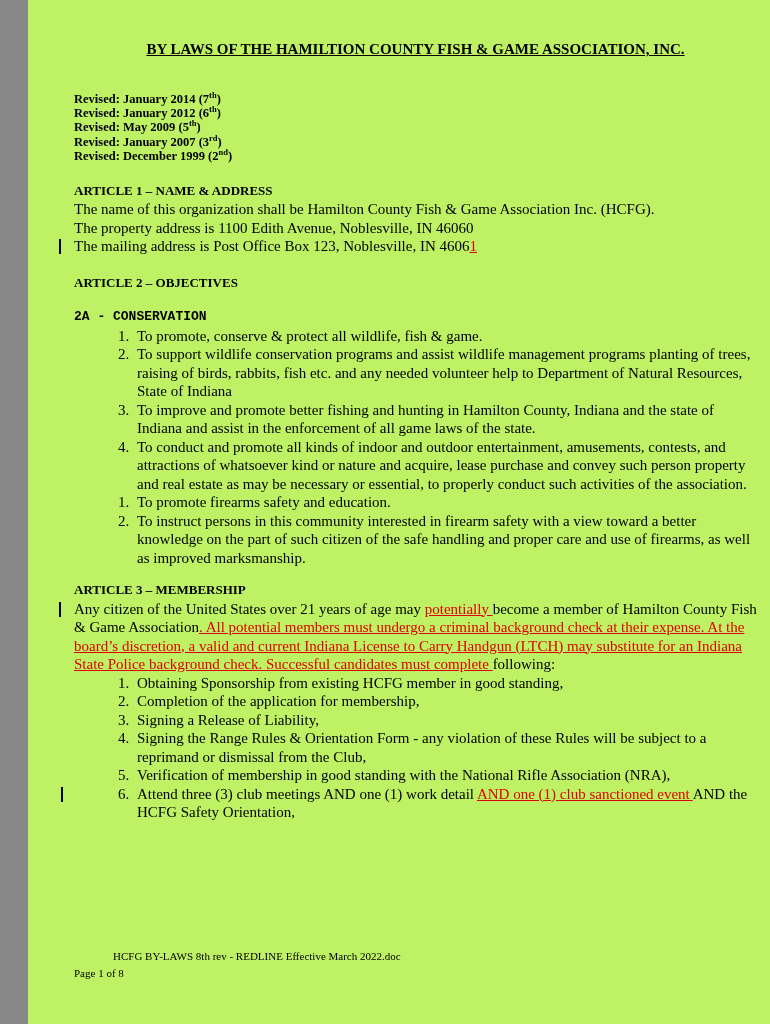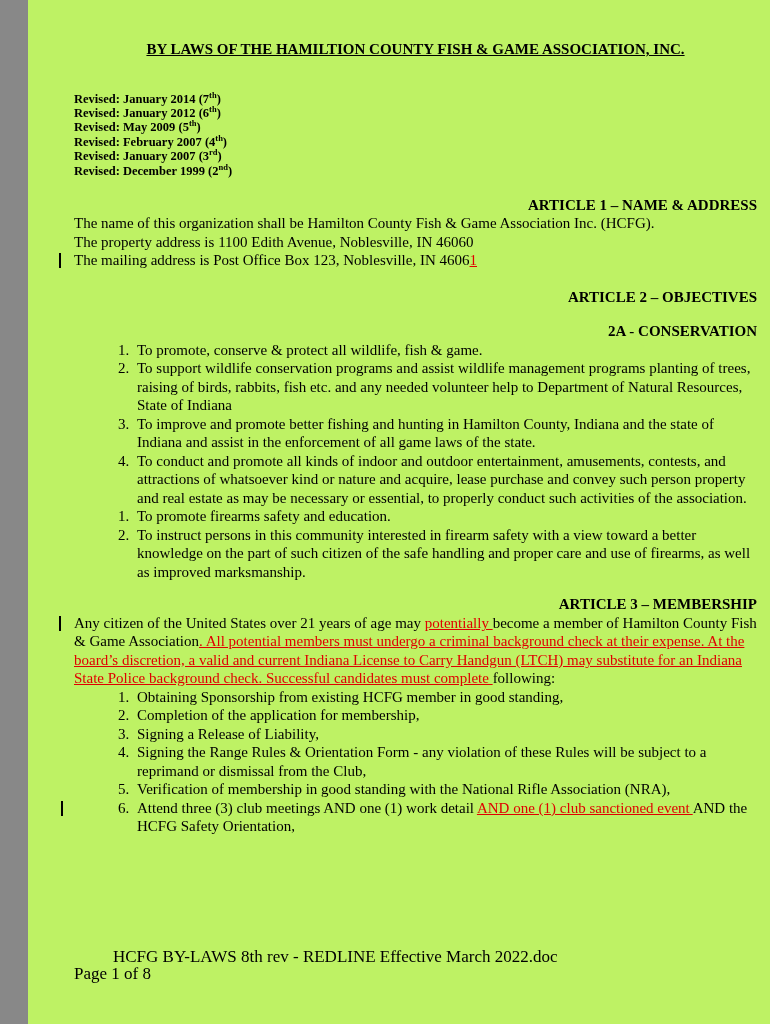--- a/index.html
+++ b/index.html
@@ -24,63 +24,61 @@
     margin:0;
   }
   .revisions {
     margin-top:33px;
     font-weight:bold;
     font-size:12.5px;
     line-height:14.4px;
   }
   sup { font-size:8.5px; vertical-align:super; line-height:0; }
   h2, h3 {
-    font-size:15px;
+    font-size:13px;
     font-weight:bold;
     margin:0;
-    text-align:right;
   }
   h2 { margin-top:18px; }
-  h3 { margin-top:16px; }
+  h3 { margin-top:16px;font-family:Liberation Mono, monospace; }
   h2.tight { margin-top:14px; }
   p { margin:0; }
   ol { margin:0; padding-left:59px; }
   li { padding-left:4px; }
   .red { color:#e00000; text-decoration:underline; }
   .hang { padding-left:45px; text-indent:-45px; }
   .has-bar { position:relative; }
   .changebar {
     position:absolute;
     left:-15px; top:2px;
     width:1.5px; height:15px;
     background:#000;
     display:block;
   }
   li .changebar { left:-72px; }
   .footer {
     position:absolute;
     left:46px; right:45px; bottom:42px;
-    font-size:17px;
+    font-size:11px;
     line-height:17px;
   }
   .footer-line1 { margin-left:39px; }
   .footer-line2 { text-align:left; }
 </style>
 </head>
 <body>
 
 <div class="page">
 
   <h1 class="title">BY LAWS OF THE HAMILTION COUNTY FISH &amp; GAME ASSOCIATION, INC.</h1>
 
   <div class="revisions">
     <div class="rev"><span>Revised: January 2014 (7</span><sup>th</sup><span>)</span></div>
     <div class="rev"><span>Revised: January 2012 (6</span><sup>th</sup><span>)</span></div>
     <div class="rev"><span>Revised: May 2009 (5</span><sup>th</sup><span>)</span></div>
-    <div class="rev"><span>Revised: February 2007 (4</span><sup>th</sup><span>)</span></div>
     <div class="rev"><span>Revised: January 2007 (3</span><sup>rd</sup><span>)</span></div>
     <div class="rev"><span>Revised: December 1999 (2</span><sup>nd</sup><span>)</span></div>
   </div>
 
   <h2>ARTICLE 1 – NAME &amp; ADDRESS</h2>
   <p>The name of this organization shall be Hamilton County Fish &amp; Game Association Inc. (HCFG).</p>
   <p>The property address is 1100 Edith Avenue, Noblesville, IN 46060</p>
   <p class="has-bar">
     <span class="changebar"></span><span>The mailing address is Post Office Box 123, Noblesville, IN 4606</span><span class="red">1</span>
   </p>

